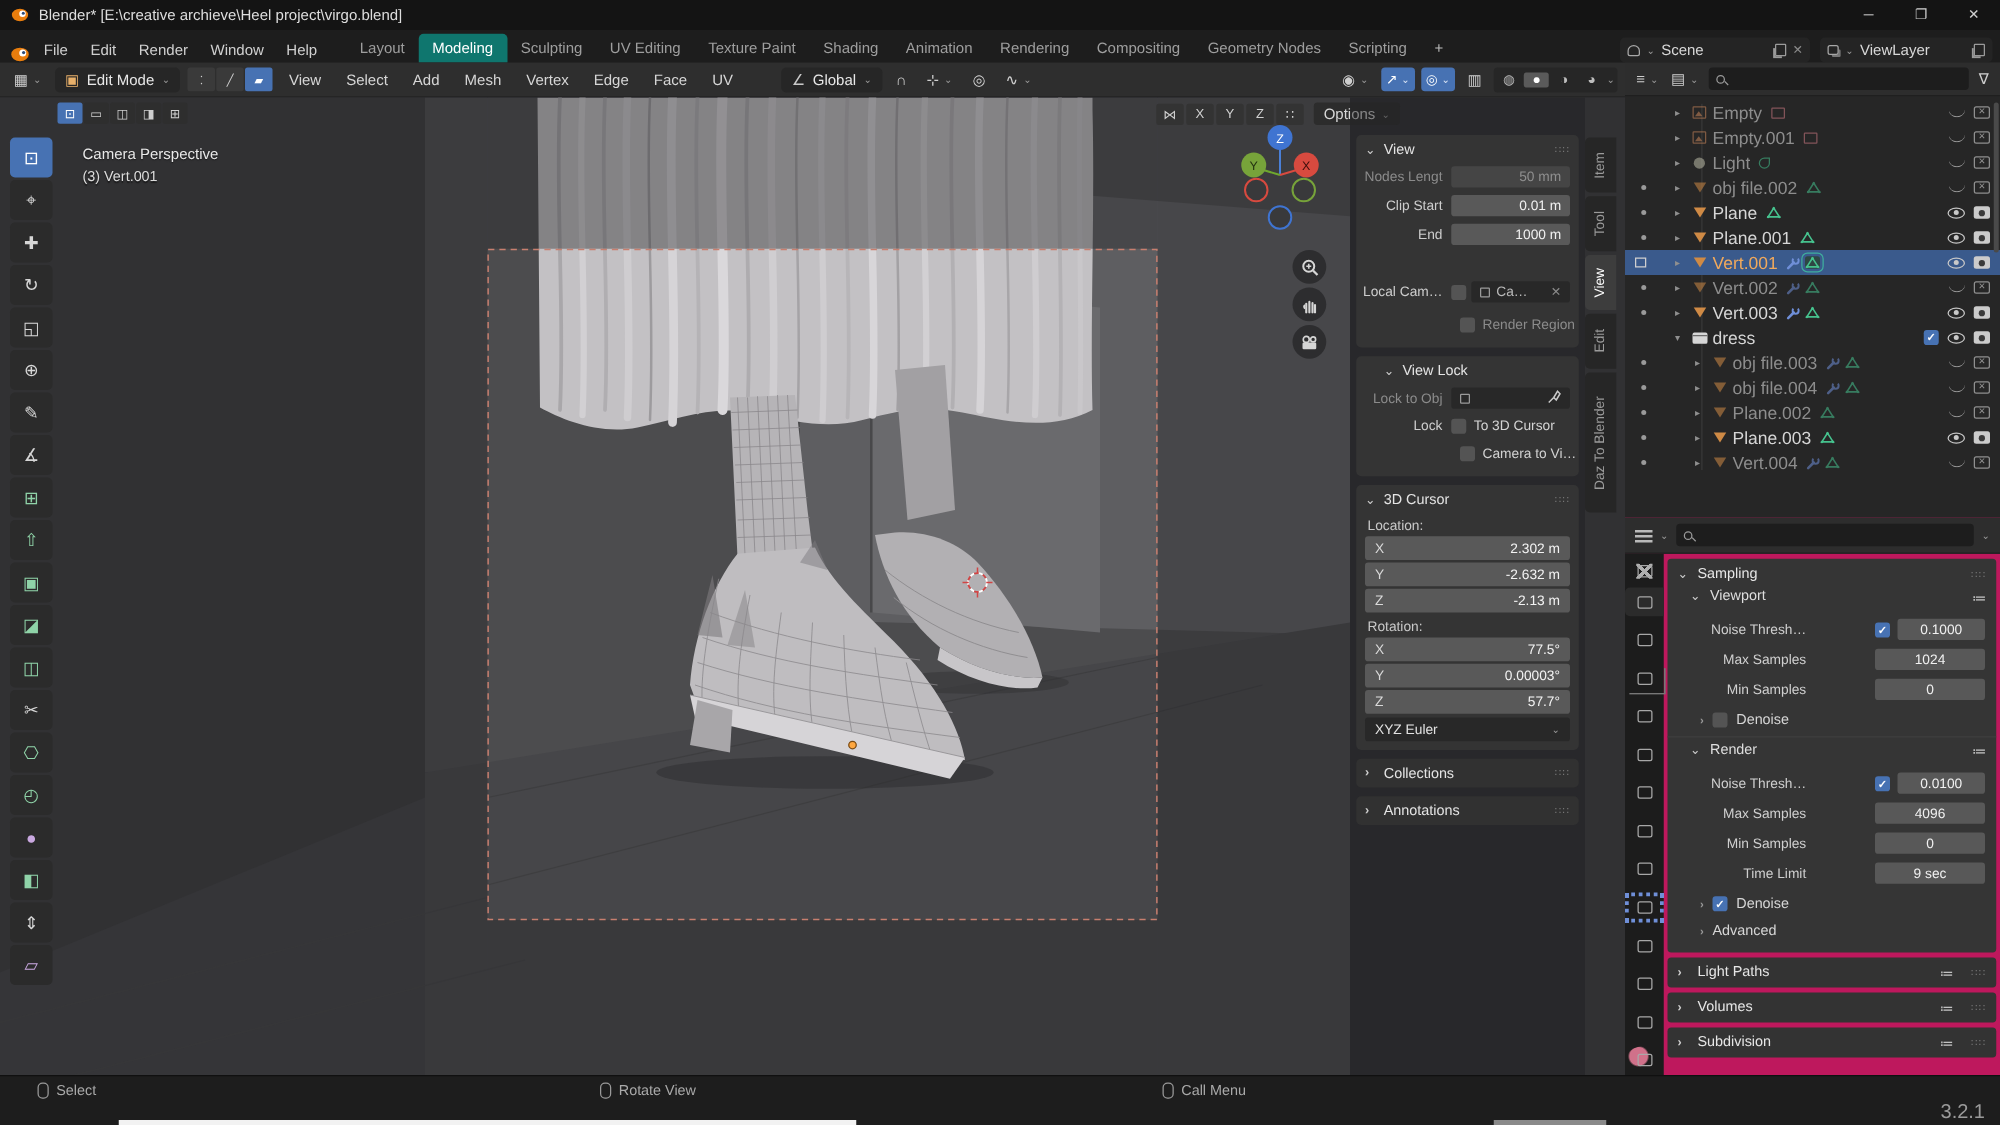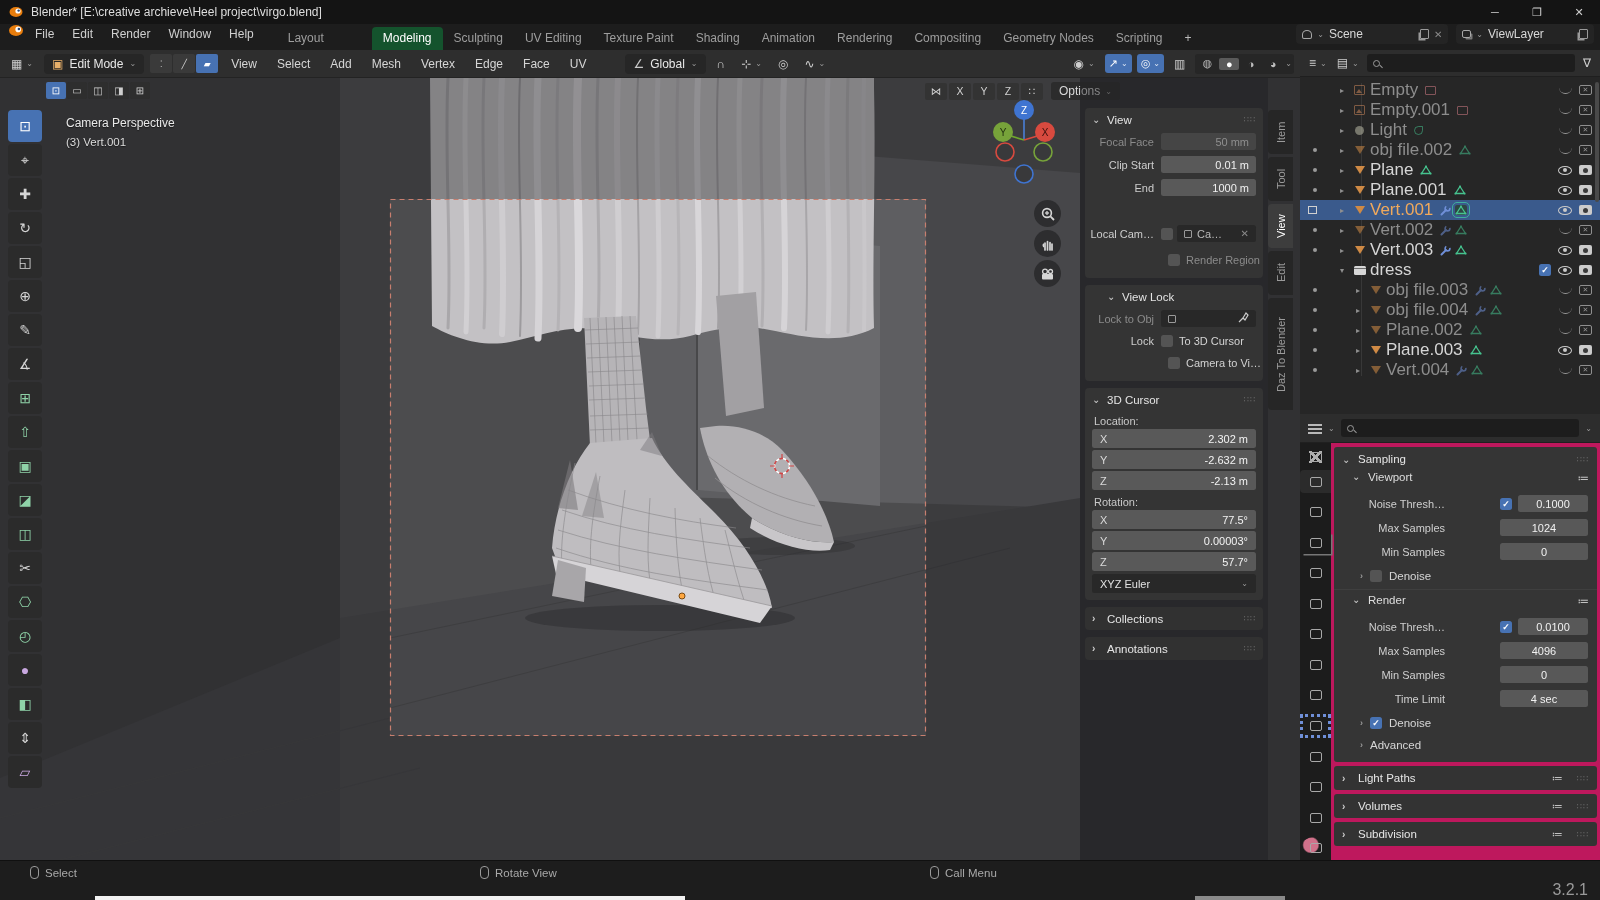--- a/index.html
+++ b/index.html
@@ -10,25 +10,25 @@
   #stage { position:relative; width:1600px; height:900px; background:#1b1b1b; }
 
   
   #titlebar { left:0; top:0; width:1600px; height:24px; background:#141414;
     display:flex; align-items:center; padding-left:8px; gap:8px; color:#dedede; }
   #titlebar .wbtns { margin-left:auto; display:flex; height:24px; }
   #titlebar .wbtn { width:42px; text-align:center; line-height:24px; color:#cfcfcf; font-size:11px; }
 
   
   #topbar { left:0; top:24px; width:1600px; height:26px; background:#1d1d1d;
-    display:flex; align-items:flex-start; padding:0 6px; }
+    display:flex; align-items:flex-end; padding:0 6px; }
   .menu-item { padding:3px 9px; color:#d0d0d0; }
   .ws-tabs { display:flex; align-items:flex-end; margin-left:14px; height:26px; }
   .ws-tab { padding:4px 11px 5px; color:#9e9e9e; font-size:12px; white-space:nowrap; }
-  .ws-tab.active { background:#14532d; color:#fff; border-radius:4px 4px 0 0;margin-left:37px; }
+  .ws-tab.active { background:#0f766e; color:#fff; border-radius:4px 4px 0 0; }
   .ws-tab.plus { color:#bbb; }
   .id-widget { display:flex; align-items:center; background:#242424; border-radius:4px;
     height:20px; padding:0 6px; gap:5px; margin-left:8px; color:#d8d8d8; }
   .id-widget .val { min-width:86px; }
   .ic-copy { width:9px; height:10px; border:1px solid #9a9a9a; border-radius:1px;
     box-shadow:-2.5px 2.5px 0 -1px #9a9a9a; display:inline-block; }
   .dim-x { color:#8a8a8a; font-size:10px; }
   .caret { color:#9a9a9a; font-size:8px; }
 
   
@@ -114,21 +114,21 @@
 
   
   #outliner { left:1300px; top:50px; width:300px; height:364px; background:#262626; }
   #outliner-header { height:27px; background:#2d2d2d; display:flex; align-items:center; padding:0 7px; gap:6px; border-bottom:1px solid #1f1f1f; }
   .search { flex:1; height:18px; background:#1d1d1d; border-radius:3px; display:flex; align-items:center; padding:0 6px; gap:5px; color:#9a9a9a; }
   .ic-mag { width:7px; height:7px; border:1.4px solid #9a9a9a; border-radius:50%; position:relative; flex:0 0 7px; }
   .ic-mag::after { content:""; position:absolute; width:4px; height:1.4px; background:#9a9a9a;
     transform:rotate(45deg); right:-4px; bottom:-2px; }
   #outliner-rows { position:relative; padding-top:3px; }
   #outliner-rows::before { content:""; position:absolute; left:61px; top:6px; bottom:4px; width:1px; background:#383838; }
-  .orow { display:flex; align-items:center; height:20px; padding:0 8px 0 40px; position:relative; font-size:17px; }
+  .orow { display:flex; align-items:center; height:20px; padding:0 8px 0 40px; position:relative; font-size:14px; }
   .orow .gut { position:absolute; left:8px; width:14px; text-align:center; }
   .orow .dot-i { display:none; width:4px; height:4px; background:#9a9a9a; border-radius:50%; margin:auto; }
   .orow.dot .dot-i { display:block; }
   .orow .g-edit-i { display:none; width:9px; height:8px; border:1px solid #d0d0d0; }
   .orow.g-edit .g-edit-i { display:block; }
   .orow .arrow { color:#8f8f8f; font-size:8px; width:13px; flex:0 0 13px; }
   .orow .arrow::after { content:"▸"; }
   .orow.expand .arrow::after { content:"▾"; }
   .orow.lvl2 { padding-left:56px; }
   .orow .oname { margin-left:4px; color:#d6d6d6; white-space:nowrap; overflow:hidden; }
@@ -582,21 +582,21 @@
 
     <div id="npanel" class="abs" style="left:1080px; top:0; height:782px;">
 
       <div class="ncard">
         <div class="nhead">
           <span class="hdr-arrow arr-open"></span>
           <span>View</span>
           <span class="grip grip-txt"></span>
         </div>
         <div class="nrow">
-          <span class="nlabel dis">Focal Face</span>
+          <span class="nlabel dis">Nodes Lengt</span>
           <span class="nfield dis">50 mm</span>
         </div>
         <div class="nrow">
           <span class="nlabel">Clip Start</span>
           <span class="nfield">0.01 m</span>
         </div>
         <div class="nrow">
           <span class="nlabel">End</span>
           <span class="nfield">1000 m</span>
         </div>
@@ -1253,21 +1253,21 @@
             <span class="plabel">Min Samples</span>
             <span class="pctrl">
 
               <span class="pfield">0</span>
             </span>
           </div>
           <div class="prow">
             <span class="plabel">Time Limit</span>
             <span class="pctrl">
 
-              <span class="pfield">4 sec</span>
+              <span class="pfield">9 sec</span>
             </span>
           </div>
         <div class="ptoggle">
           <span class="arr arr-closed"></span>
           <span class="ic-check"></span>
           <span>Denoise</span>
         </div>
         <div class="ptoggle">
           <span class="arr arr-closed"></span>
           <span>Advanced</span>

